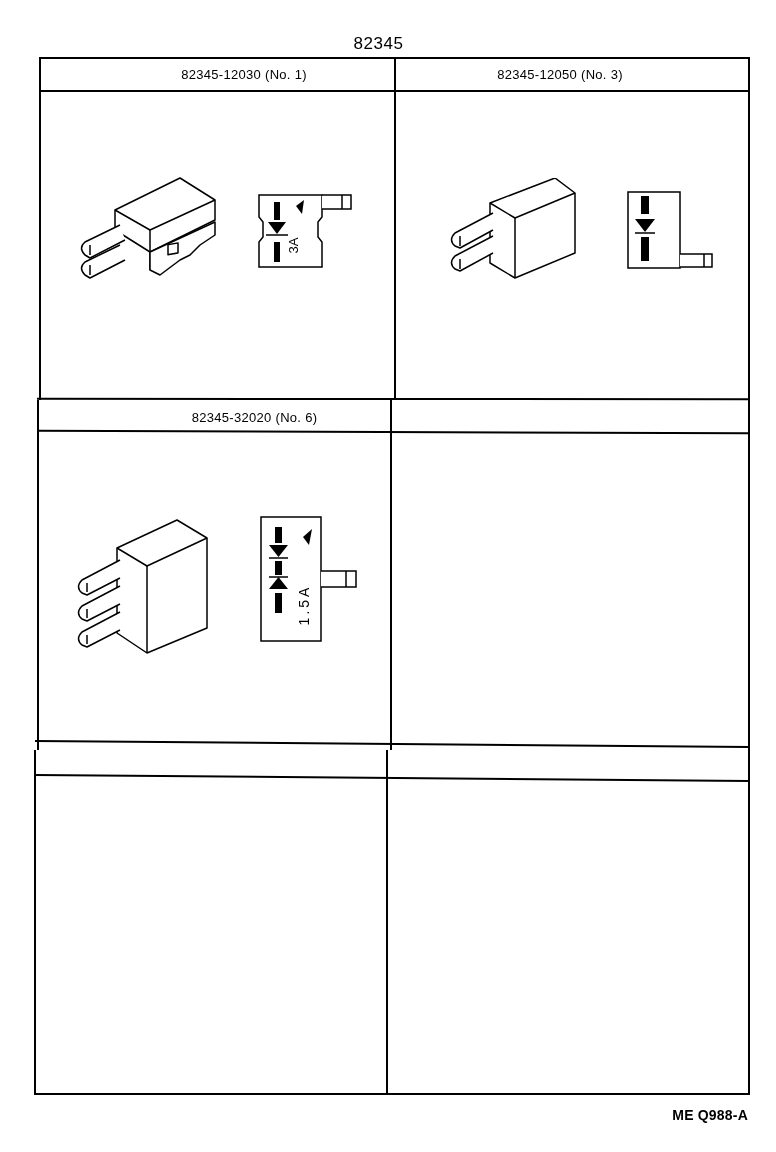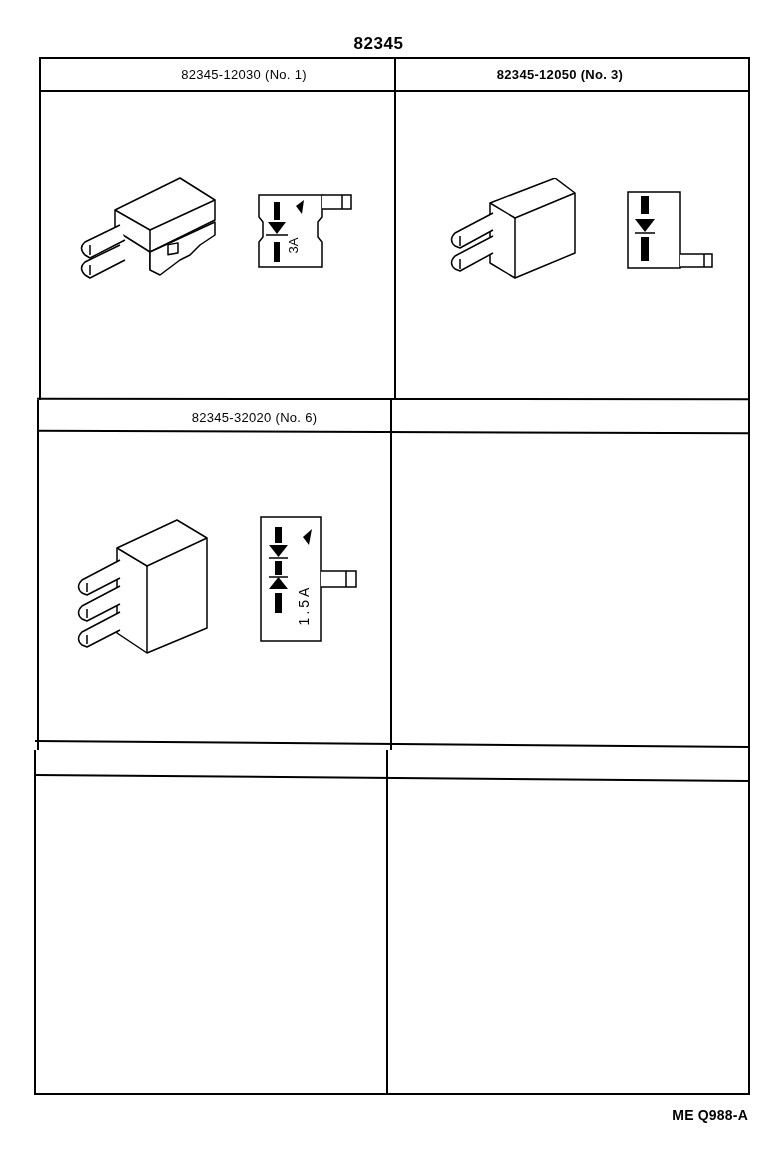--- a/index.html
+++ b/index.html
@@ -1,19 +1,19 @@
 <!DOCTYPE html>
 <html><head>
 <meta charset="utf-8">
 <style>
   html, body { margin:0; padding:0; background:#fff; }
   body { width:776px; height:1152px; position:relative; overflow:hidden;
          font-family:"Liberation Sans", sans-serif; color:#000; }
   .title { position:absolute; left:0; width:757px; top:34px; text-align:center;
-           font-size:17px; letter-spacing:0.5px;font-weight:bold; }
+           font-size:17px; letter-spacing:0.5px; }
   .line { position:absolute; background:#000; }
   .hdr { position:absolute; text-align:center; font-size:13px; letter-spacing:0.3px; }
   .fig { position:absolute; }
   .code { position:absolute; right:28px; top:1107px; font-size:14px; font-weight:bold; letter-spacing:0.2px; }
   svg { display:block; }
 </style>
 </head>
 <body>
 
 <div class="title">82345</div>
@@ -32,21 +32,21 @@
   <div class="line" style="left:39px;top:57px;width:711px;height:2px;"></div>
   <div class="line" style="left:39px;top:90px;width:711px;height:2px;"></div>
   <div class="line" style="left:37px;top:398px;width:712px;height:2px;transform:rotate(0.05deg);"></div>
   <div class="line" style="left:37px;top:431px;width:712px;height:2px;transform:rotate(0.2deg);"></div>
   <div class="line" style="left:35px;top:743px;width:714px;height:2px;transform:rotate(0.5deg);"></div>
   <div class="line" style="left:35px;top:777px;width:714px;height:2px;transform:rotate(0.5deg);"></div>
   <div class="line" style="left:34px;top:1093px;width:714px;height:2px;"></div>
 </div>
 
 <div class="hdr" style="left:41px;width:406px;top:67px;">82345-12030 (No. 1)</div>
-<div class="hdr" style="left:396px;width:328px;top:67px;font-weight:bold;">82345-12050 (No. 3)</div>
+<div class="hdr" style="left:396px;width:328px;top:67px;">82345-12050 (No. 3)</div>
 <div class="hdr" style="left:39px;width:351px;top:410px;margin-left:40px;">82345-32020 (No. 6)</div>
 <div class="hdr" style="left:392px;width:356px;top:410px;"></div>
 <div class="hdr" style="left:36px;width:350px;top:755px;"></div>
 <div class="hdr" style="left:388px;width:360px;top:755px;"></div>
 
 <div class="fig" style="left:70px;top:170px;">
   <svg width="180" height="130" viewBox="0 0 180 130" fill="#fff" stroke="#000" stroke-width="1.5" stroke-linejoin="round">
     <polygon points="45,40 110,8 145,30 145,50 80,82 45,60"></polygon>
     <polyline points="45,40 80,60 145,30" fill="none"></polyline>
     <line x1="80" y1="60" x2="80" y2="100"></line>

